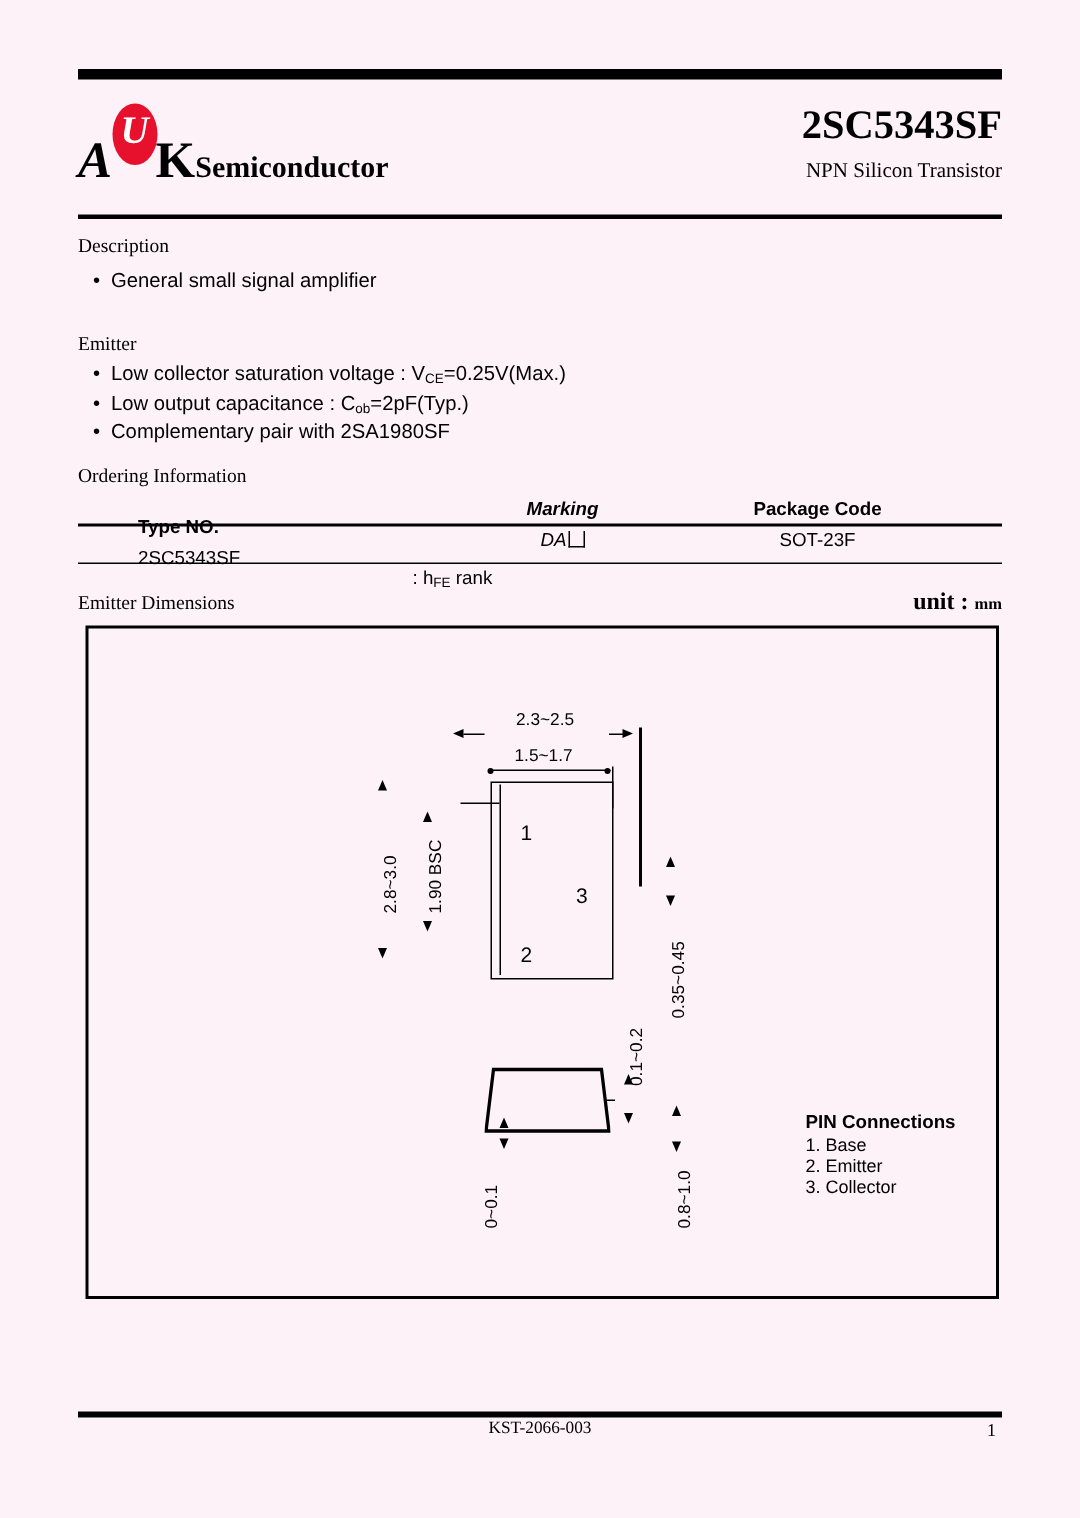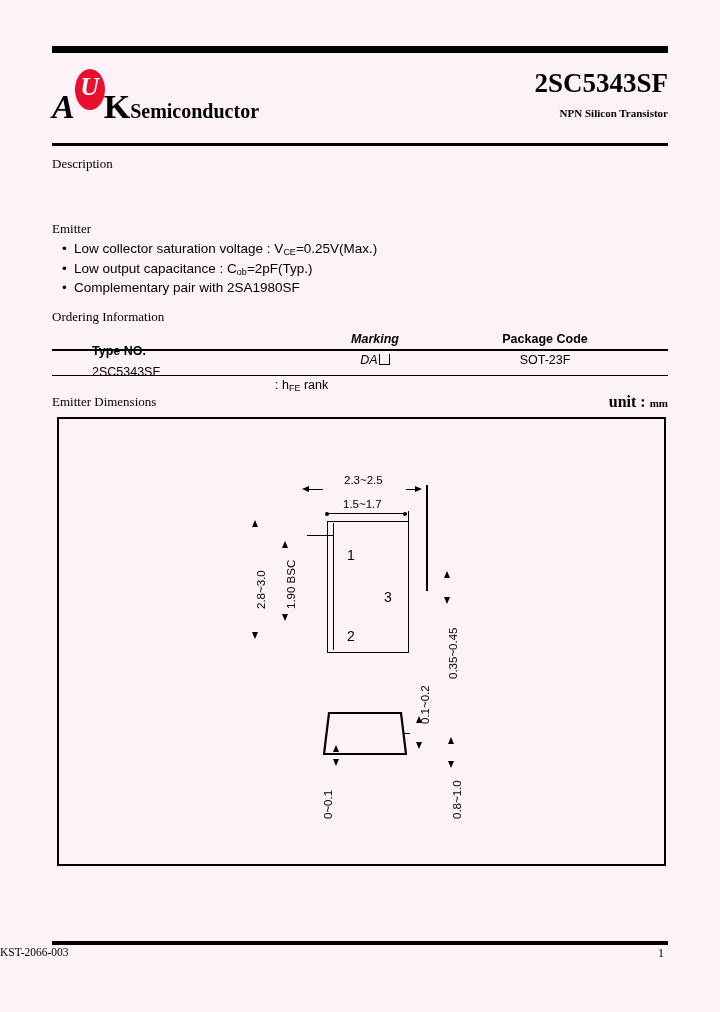--- a/index.html
+++ b/index.html
@@ -97,22 +97,22 @@
     font-family: "Liberation Serif", serif;
     font-weight: bold;
     font-size: 27px;
     letter-spacing: 0px;
     text-align: right;
   }
   .part-subtitle {
     position: absolute;
     right: 52px; top: 107px;
     font-family: "Liberation Serif", serif;
-    font-weight: bold;
-    font-size: 11px;
+    font-weight: normal;
+    font-size: 14px;
     text-align: right;
   }
 
   
   .sec-title {
     position: absolute;
     font-family: "Liberation Serif", serif;
     font-weight: normal;
     font-size: 13px;
   }
@@ -268,20 +268,21 @@
   .ftr-rule {
     position: absolute;
     left: 52px; top: 941px;
     width: 616px; height: 3.5px;
     background: #000;
   }
   .ftr-code {
     position: absolute;
     left: 0; top: 946px;
     width: 720px;
+    text-align: center;
     font-family: "Liberation Serif", serif;
     font-size: 11.5px;
   }
   .ftr-page {
     position: absolute;
     right: 56px; top: 946px;
     font-family: "Liberation Serif", serif;
     font-size: 12px;
   }
 </style>
@@ -301,20 +302,25 @@
     <span class="logo-k">K</span>
     <span class="logo-semi">Semiconductor</span>
   </div>
 
   <div class="part-number">2SC5343SF</div>
   <div class="part-subtitle">NPN Silicon Transistor</div>
 
   <div class="hdr-rule-bottom"></div>
 
   <div class="sec-title" style="left:52px; top:156px;">Description</div>
+  <div class="bullets" style="left:62px; top:179px;">
+    <div>
+      <span class="bullet-dot">•</span><span>General small signal amplifier</span>
+    </div>
+  </div>
 
   <div class="sec-title" style="left:52px; top:221px;">Emitter</div>
   <div class="bullets" style="left:62px; top:241px;">
     <div>
       <span class="bullet-dot">•</span><span>Low collector saturation voltage : V</span><sub>CE</sub><span>=0.25V(Max.)</span>
     </div>
     <div>
       <span class="bullet-dot">•</span><span>Low output capacitance : C</span><sub>ob</sub><span>=2pF(Typ.)</span>
     </div>
     <div>
@@ -392,19 +398,25 @@
       </svg>
     </div>
     <div class="arrow-up" style="left:274px; top:326px;"></div>
     <div class="arrow-down" style="left:274px; top:340px;"></div>
     <div class="dim-text-v" style="left:263px; top:400px;">0~0.1</div>
 
     <div class="dim-text-v" style="left:392px; top:400px;">0.8~1.0</div>
     <div class="arrow-up" style="left:389px; top:318px;"></div>
     <div class="arrow-down" style="left:389px; top:342px;"></div>
 
+    <div class="pin-conn" style="left:478px; top:322px;">
+      <div class="pc-title">PIN Connections</div>
+      <div>1. Base</div>
+      <div>2. Emitter</div>
+      <div>3. Collector</div>
+    </div>
   </div>
 
   <div class="ftr-rule"></div>
   <div class="ftr-code">KST-2066-003</div>
   <div class="ftr-page">1</div>
 
 </div>
 
 </body></html>

